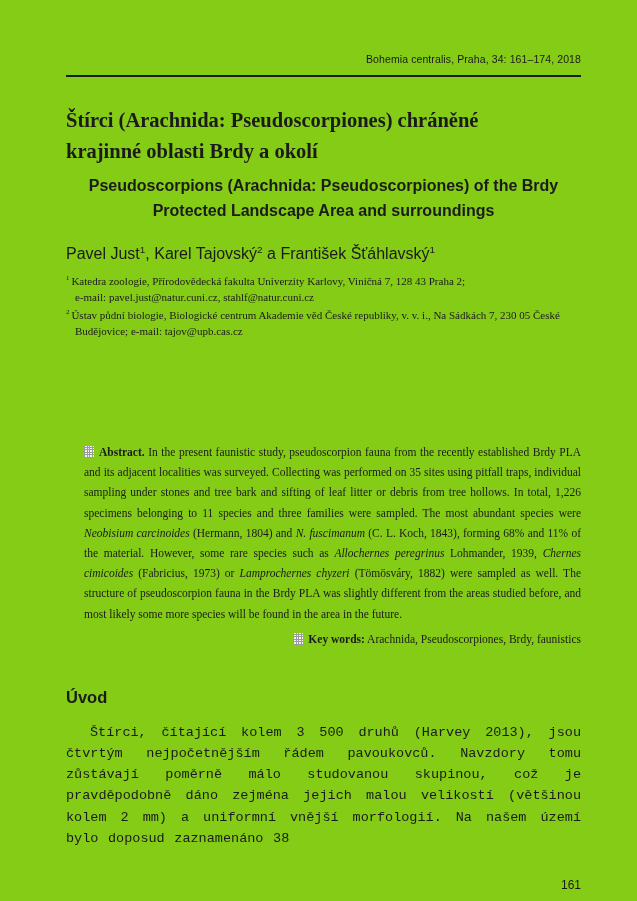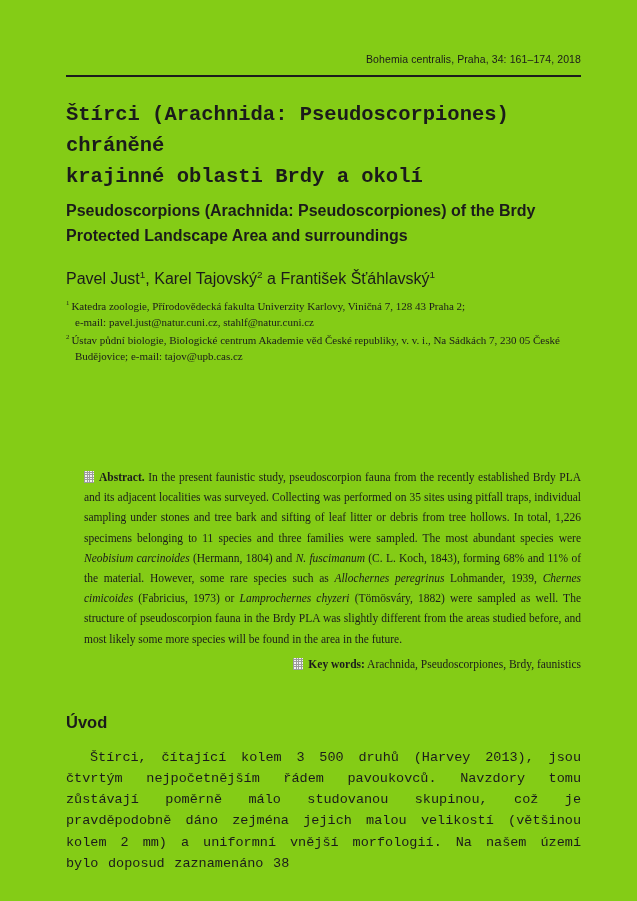--- a/index.html
+++ b/index.html
@@ -29,22 +29,22 @@
     font-size: 10.5px;
     text-align: right;
     letter-spacing: 0.1px;
   }
   .header-rule {
     margin-top: 10px;
     border: 0;
     border-top: 2px solid #1c1c1c;
   }
   .title-cs {
-    margin-top: 22px;
-    font-family: Liberation Mono, monospace;
+    margin-top: 28px;
+    font-family: Liberation Serif, serif;
     font-weight: bold;
     font-size: 20.5px;
     line-height: 31px;
     white-space: pre-line;
   }
   .title-en {
     margin-top: 7px;
     font-family: "Liberation Sans", sans-serif;
     font-weight: bold;
     font-size: 16px;
@@ -125,21 +125,21 @@
 <div class="page">
   <div class="content">
 
     <div class="journal-header">Bohemia centralis, Praha, 34: 161–174, 2018</div>
 
     <hr class="header-rule">
 
     <h1 class="title-cs" style="margin-bottom:0;">Štírci (Arachnida: Pseudoscorpiones) chráněné
 krajinné oblasti Brdy a okolí</h1>
 
-    <h2 class="title-en" style="margin-bottom:0;">Pseudoscorpions (Arachnida: Pseudoscorpiones) of the Brdy
+    <h2 class="title-en" style="margin-bottom:0;text-align:center;">Pseudoscorpions (Arachnida: Pseudoscorpiones) of the Brdy
 Protected Landscape Area and surroundings</h2>
 
     <div class="authors"><span>Pavel Just</span><span class="sup">1</span><span>, Karel Tajovský</span><span class="sup">2</span><span> a František Šťáhlavský</span><span class="sup">1</span></div>
 
     <div class="affiliation affil-1">
       <span class="sup">1</span><span class="aff-text">Katedra zoologie, Přírodovědecká fakulta Univerzity Karlovy, Viničná 7, 128 43 Praha 2;
 e-mail: pavel.just@natur.cuni.cz, stahlf@natur.cuni.cz</span>
     </div>
 
     <div class="affiliation affil-2">

